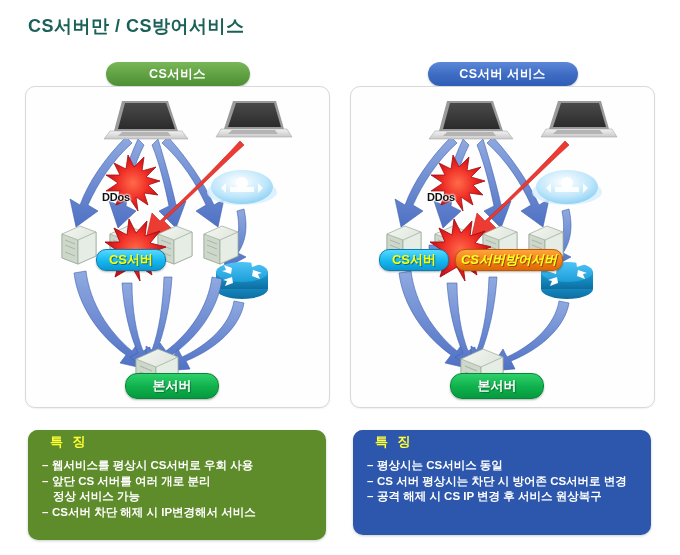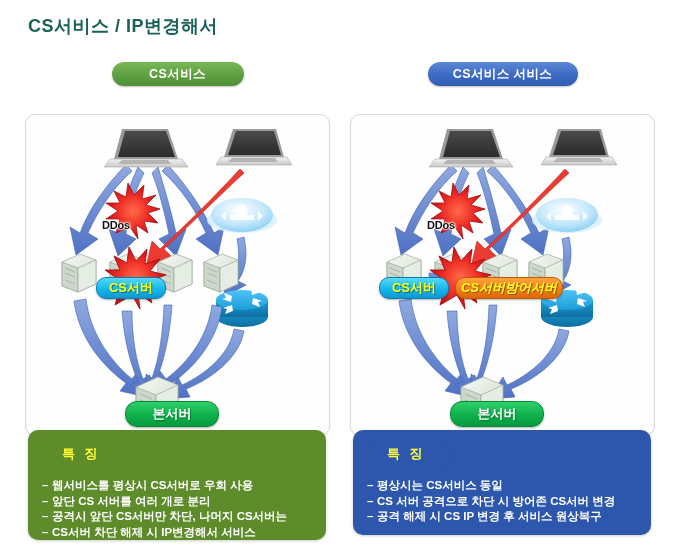--- a/index.html
+++ b/index.html
@@ -16,38 +16,38 @@
     letter-spacing:0.5px;white-space:nowrap;
   }
 
   
   .col{position:absolute;top:62px;width:305px;}
   .col-left{left:25px;}
   .col-right{left:350px;}
 
   .pill{
     margin:0 auto;
-    width:132px;height:24px;line-height:24px;
+    width:144px;height:24px;line-height:24px;
     border-radius:13px;text-align:center;
     color:#ffffff;font-size:12.5px;font-weight:bold;
     letter-spacing:0.4px;
     box-shadow:0 1px 2px rgba(0,0,0,.25);
   }
   .pill-green{
     background:linear-gradient(180deg,#79b757 0%,#62a244 50%,#4e8f36 100%);
   }
   .pill-blue{
     width:150px;
     background:linear-gradient(180deg,#5d88d8 0%,#3f6dc4 50%,#2f5cb4 100%);
   }
 
   
   .diagram{
     position:relative;
-    margin-top:28px;
+    margin-top:0;
     height:320px;
     background:#fefefe;
     border:1px solid #d8d8d8;
     border-radius:10px;
     box-shadow:0 1px 2px rgba(0,0,0,.06);
     overflow:hidden;
   }
   .diagram svg{position:absolute;left:0;top:0;}
 
   .node-badge{
@@ -95,21 +95,21 @@
     padding:0 0 10px 0;
     color:#ffffff;
     box-shadow:0 1px 3px rgba(0,0,0,.2);
   }
   .feature-left{left:28px;background:#5e8c2a;height:100px;}
   .feature-right{left:353px;background:#2c57ac;height:95px;}
   .feature-tab{
     width:88px;height:24px;
     border-radius:10px 10px 12px 0;
     position:relative;
-    margin:12px;
+    margin:0;
     text-decoration:underline;
   }
   .feature-left .feature-tab{background:#5e8c2a;}
   .feature-right .feature-tab{background:#2c57ac;}
   .feature-tab-label{
     position:absolute;left:22px;top:3px;
     font-size:13px;font-weight:bold;color:#ffff33;
     letter-spacing:3px;
   }
   .feature-list{
@@ -120,21 +120,21 @@
     font-size:11.5px;line-height:15.5px;
     color:#ffffff;white-space:nowrap;
     font-weight:bold;
   }
   .feature-list li.cont{padding-left:11px;}
   .dash{display:inline-block;width:10px;}
 </style>
 </head>
 <body>
 
-<div class="page-title">CS서비스 / IP변경해서</div>
+<div class="page-title">CS서버만 / CS방어서비스</div>
 
 <div class="col col-left">
 
   <div class="pill pill-green">CS서비스</div>
 
   <div class="diagram">
     <svg width="303" height="318" viewBox="0 0 303 318">
       <defs>
         <linearGradient id="lapScreenL" x1="0" y1="0" x2="0" y2="1">
           <stop offset="0" stop-color="#4a4a4a"></stop>
@@ -271,21 +271,21 @@
 
   </div>
 
   <div style="position:relative;height:0;">
     <div class="node-badge badge-green" style="left:84px;top:-35px;width:92px;position:absolute;">본서버</div>
   </div>
 </div>
 
 <div class="col col-right">
 
-  <div class="pill pill-blue">CS서비스 서비스</div>
+  <div class="pill pill-blue">CS서버 서비스</div>
 
   <div class="diagram">
     <svg width="303" height="318" viewBox="0 0 303 318">
       <defs>
         <linearGradient id="lapScreenR" x1="0" y1="0" x2="0" y2="1">
           <stop offset="0" stop-color="#4a4a4a"></stop>
             <stop offset="1" stop-color="#2b2b2b"></stop>
         </linearGradient>
         <linearGradient id="lapBaseR" x1="0" y1="0" x2="0" y2="1">
           <stop offset="0" stop-color="#f2f2f2"></stop>
@@ -423,27 +423,27 @@
   </div>
 </div>
 
 <div class="feature feature-left">
   <div class="feature-tab">
     <span class="feature-tab-label">특 징</span>
   </div>
   <ul class="feature-list">
     <li><span class="dash">–</span><span>웹서비스를 평상시 CS서버로 우회 사용</span></li>
     <li><span class="dash">–</span><span>앞단 CS 서버를 여러 개로 분리</span></li>
-    <li><span class="dash">–</span><span>공격시 앞단 CS서버만 차단, 나머지 CS서버는</span></li>
+    <li class="cont"><span>정상 서비스 가능</span></li>
     <li><span class="dash">–</span><span>CS서버 차단 해제 시 IP변경해서 서비스</span></li>
   </ul>
 </div>
 
 <div class="feature feature-right">
   <div class="feature-tab">
     <span class="feature-tab-label">특 징</span>
   </div>
   <ul class="feature-list">
     <li><span class="dash">–</span><span>평상시는 CS서비스 동일</span></li>
-    <li><span class="dash">–</span><span>CS 서버 공격으로 차단 시 방어존 CS서버 변경</span></li>
+    <li><span class="dash">–</span><span>CS 서버 평상시는 차단 시 방어존 CS서버로 변경</span></li>
     <li><span class="dash">–</span><span>공격 해제 시 CS IP 변경 후  서비스 원상복구</span></li>
   </ul>
 </div>
 
 </body></html>

